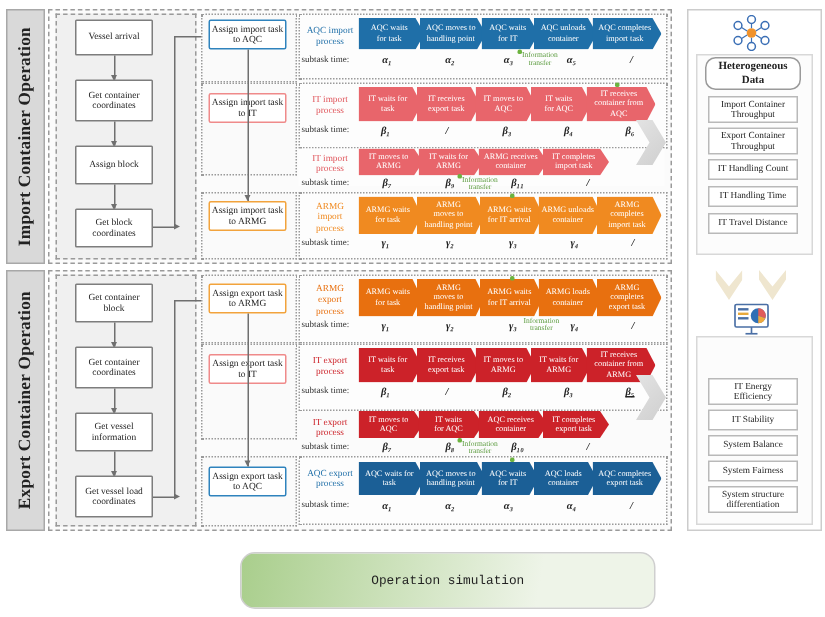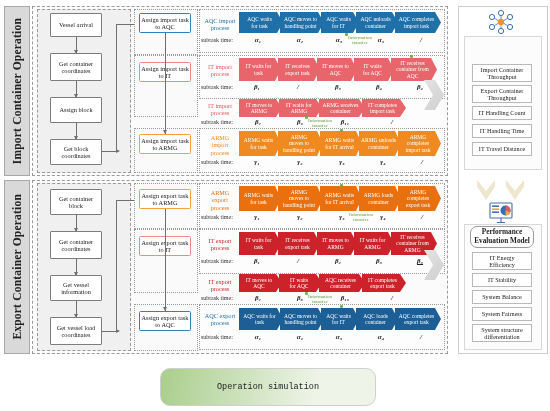--- a/index.html
+++ b/index.html
@@ -470,20 +470,22 @@
       <line x1="15" y1="5.6" x2="15" y2="8.8"></line>
       <line x1="15" y1="15.2" x2="15" y2="18.4"></line>
       <line x1="8.4" y1="8.3" x2="12.1" y2="10.6"></line>
       <line x1="21.6" y1="8.3" x2="17.9" y2="10.6"></line>
       <line x1="8.4" y1="15.7" x2="12.1" y2="13.4"></line>
       <line x1="21.6" y1="15.7" x2="17.9" y2="13.4"></line>
     </g>
   </svg>
 
   <div class="rpanel" style="left:464px;top:36px;width:76px;height:132px;"></div>
+  <div class="rtitle" style="left:470px;top:38px;width:64px;height:22px;white-space:pre;">Heterogeneous
+Data</div>
   <div class="ritem" style="left:472px;top:64px;width:60px;height:18px;white-space:pre;">Import Container
 Throughput</div>
   <div class="ritem" style="left:472px;top:85px;width:60px;height:18px;white-space:pre;">Export Container
 Throughput</div>
   <div class="ritem" style="left:472px;top:106px;width:60px;height:14px;white-space:pre;">IT Handling Count</div>
   <div class="ritem" style="left:472px;top:124px;width:60px;height:14px;white-space:pre;">IT Handling Time</div>
   <div class="ritem" style="left:472px;top:142px;width:60px;height:14px;white-space:pre;">IT Travel Distance</div>
 
   <div class="midlabel" style="left:458px;top:170px;">Integration &amp; Cleaning</div>
   <div class="vchev" style="left:477px;top:180px;"></div>
@@ -495,25 +497,23 @@
     <rect x="4" y="6.4" width="7" height="1.6" fill="#e8a93c"></rect>
     <rect x="4" y="9.4" width="7" height="1.6" fill="#4a6fa5"></rect>
     <circle cx="17.5" cy="8.5" r="5" fill="#2f6fb5"></circle>
     <path d="M17.5 8.5 L17.5 3.5 A5 5 0 0 1 22.2 10.2 Z" fill="#e05a5a"></path>
     <path d="M17.5 8.5 L22.2 10.2 A5 5 0 0 1 17.5 13.5 Z" fill="#f0a93c"></path>
     <line x1="13" y1="16" x2="13" y2="20" stroke="#4a6fa5" stroke-width="1.1"></line>
     <line x1="9" y1="20.5" x2="17" y2="20.5" stroke="#4a6fa5" stroke-width="1.1"></line>
   </svg>
 
   <div class="rpanel" style="left:464px;top:224px;width:76px;height:124px;"></div>
-  <div class="rtitle" style="left:470px;top:226px;width:64px;height:22px;white-space:pre;">Performance
-Evaluation Model</div>
   <div class="ritem" style="left:472px;top:252px;width:60px;height:18px;white-space:pre;">IT Energy
 Efficiency</div>
   <div class="ritem" style="left:472px;top:273px;width:60px;height:14px;white-space:pre;">IT Stability</div>
   <div class="ritem" style="left:472px;top:290px;width:60px;height:14px;white-space:pre;">System Balance</div>
   <div class="ritem" style="left:472px;top:307px;width:60px;height:14px;white-space:pre;">System Fairness</div>
   <div class="ritem" style="left:472px;top:324px;width:60px;height:18px;white-space:pre;">System structure
 differentiation</div>
 
-  <div class="legend lg-green" style="left:160px;top:368px;width:216px;height:38px;white-space:pre;">Operation simulation</div>
+  <div class="legend lg-green" style="left:160px;top:368px;width:277px;height:38px;white-space:pre;">Operation simulation</div>
 
 </div>
 
 </body></html>

